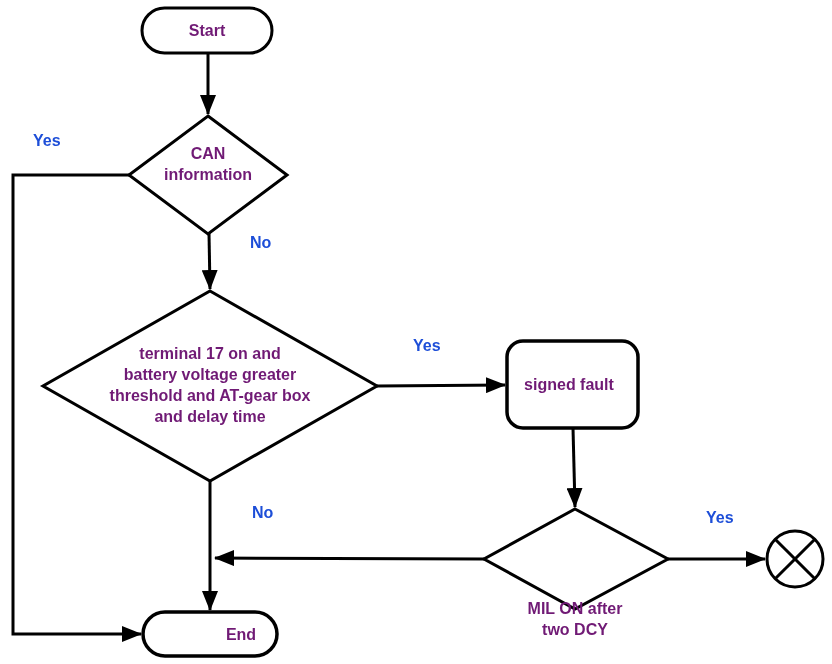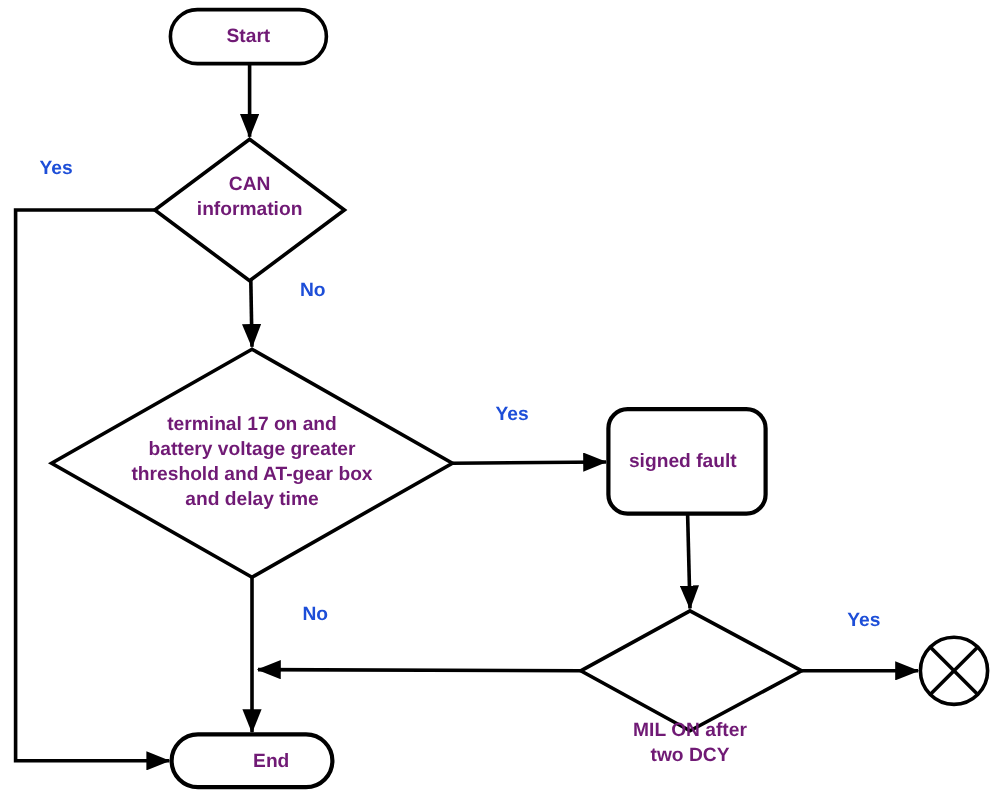--- a/index.html
+++ b/index.html
@@ -97,21 +97,21 @@
   <div class="label" style="left:60px; top:330px; width:300px; height:110px;">terminal 17 on and
 battery voltage greater
 threshold and AT-gear box
 and delay time</div>
 
   <div class="label" style="left:507px; top:341px; width:124px; height:87px;">signed fault</div>
 
   <div class="label" style="left:490px; top:545px; width:170px; height:52px;margin-top:48px;">MIL ON after
 two DCY</div>
 
-  <div class="label" style="left:146px; top:612px; width:160px; height:44px;">End</div>
+  <div class="label" style="left:161px; top:612px; width:160px; height:44px;">End</div>
 
   <div class="edge-label" style="left:33px; top:132px;">Yes</div>
 
   <div class="edge-label" style="left:250px; top:234px;">No</div>
 
   <div class="edge-label" style="left:413px; top:337px;">Yes</div>
 
   <div class="edge-label" style="left:252px; top:504px;">No</div>
 
   <div class="edge-label" style="left:706px; top:509px;">Yes</div>

